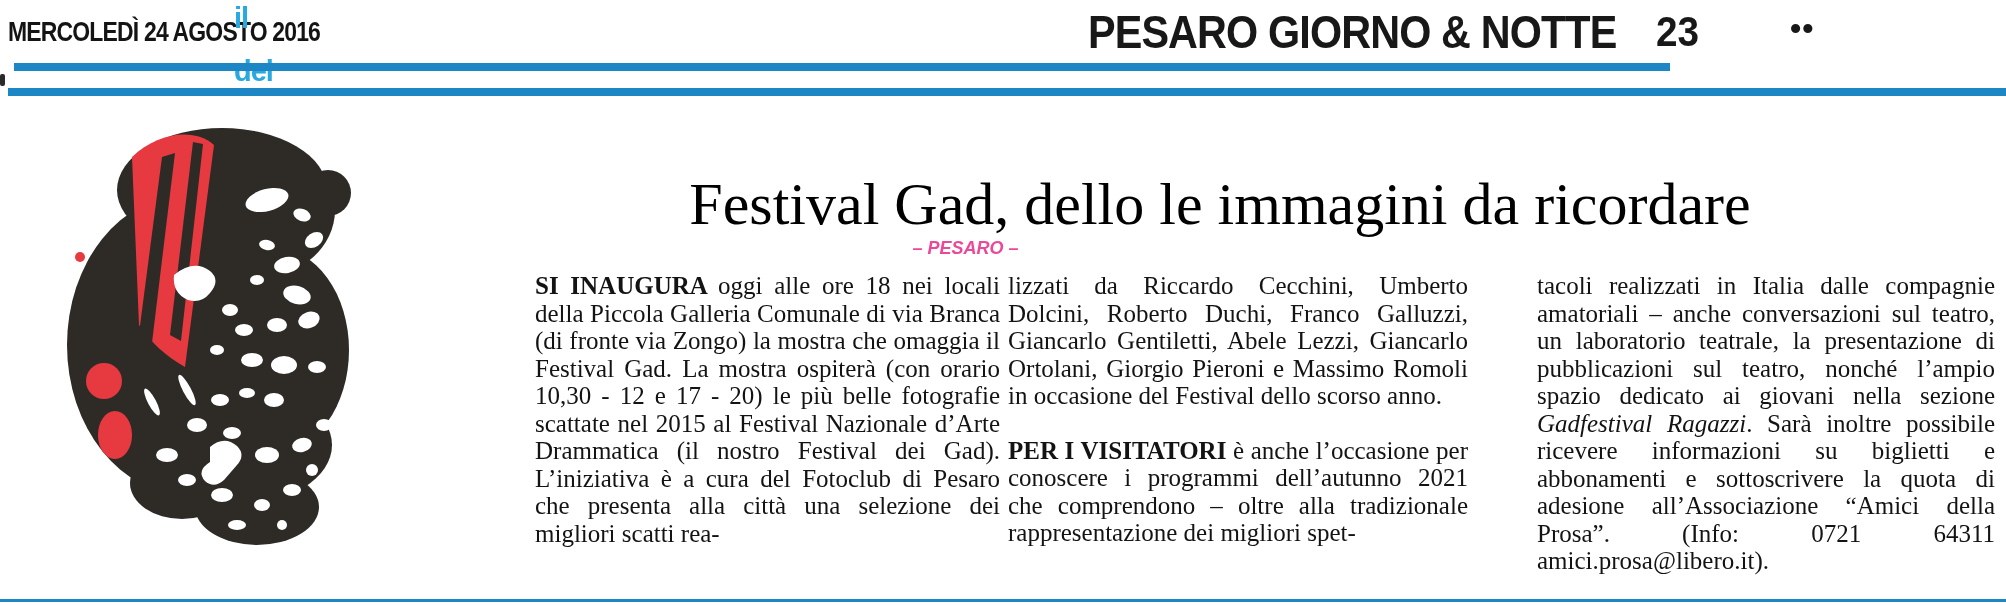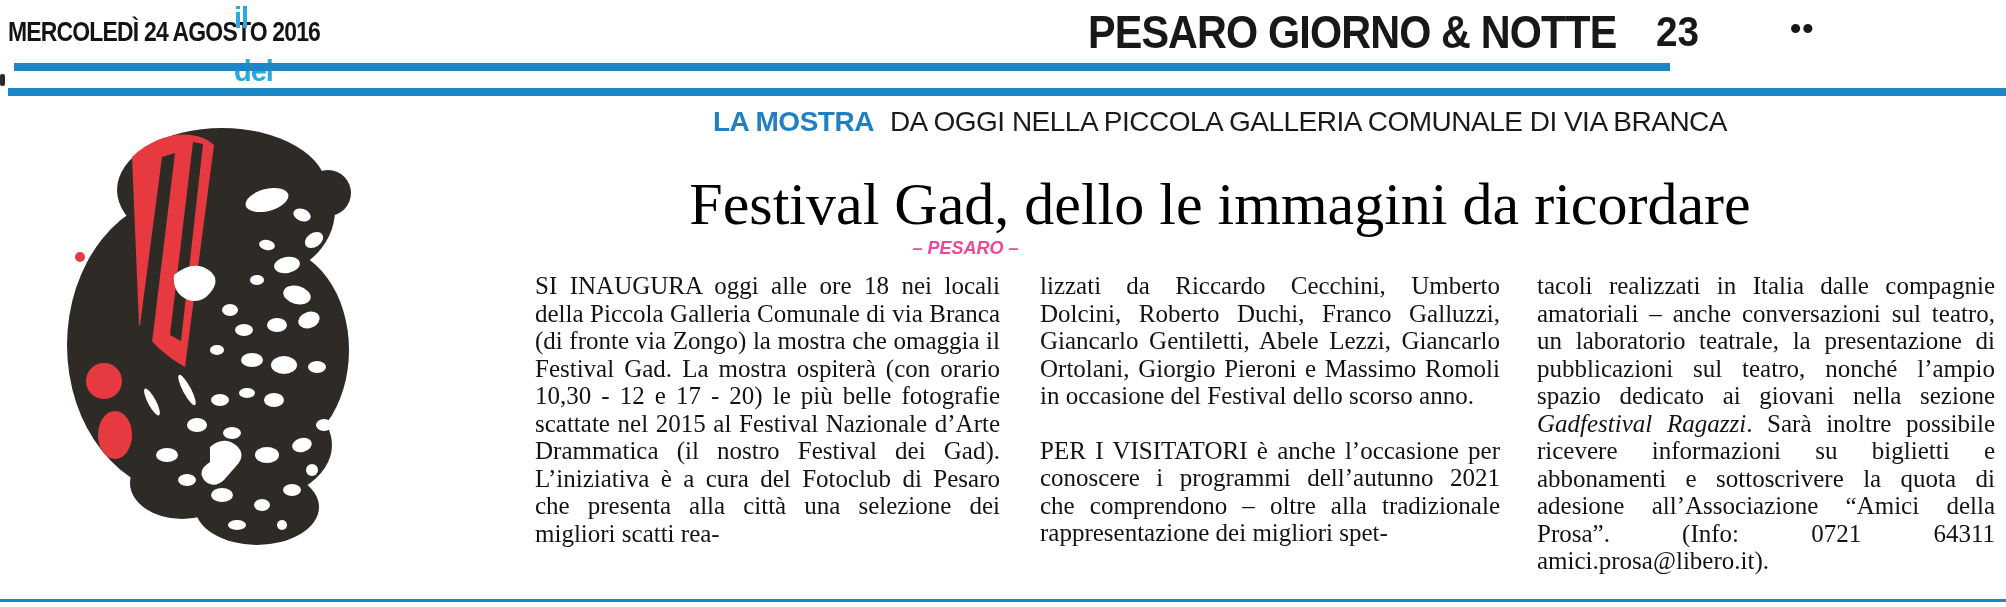--- a/index.html
+++ b/index.html
@@ -71,23 +71,23 @@
     font-size:18px; color:#ec4899; white-space:nowrap;
   }
   
   .col{
     position:absolute; top:272px; text-align:justify;
     font-size:25px; line-height:27.5px; color:var(--text-black);
   }
   .col p{margin:0; padding:0;}
   .col p + p{margin-top:27px;}
   #col1{left:535px;  width:465px;}
-  #col2{left:1040px; width:460px;}
+  #col2{left:1008px; width:460px;}
   #col3{left:1537px; width:458px;}
-  .seg-bold{font-weight:400;margin-top:20px;}
+  .seg-bold{font-weight:700;margin-top:20px;}
   .seg-italic{font-style:italic;}
   
   .artwork{position:absolute; left:62px; top:115px; width:305px; height:450px;}
   .bottom-rule{position:absolute; left:0; top:599px; width:2006px; height:3px; background:var(--rule-blue);}
 </style>
 </head>
 <body>
 
 <div class="page">
 
@@ -99,23 +99,20 @@
   </div>
 
   <div class="section-title">PESARO GIORNO &amp; NOTTE</div>
   <div class="page-number">23</div>
   <div class="corner-dots">••</div>
 
   <div class="rule1"></div>
   <div class="rule2"></div>
   <div class="artifact"></div>
 
-  <div class="kicker">
-    <span class="kicker-label">LA MOSTRA</span><span class="kicker-text">DA OGGI NELLA PICCOLA GALLERIA COMUNALE DI VIA BRANCA</span>
-  </div>
 
   <h1 class="headline">Festival Gad, dello le immagini da ricordare</h1>
 
   <div class="dateline">– PESARO –</div>
 
   <svg class="artwork" viewBox="0 0 305 450" aria-hidden="true">
     <g fill="#2e2b27">
       <ellipse cx="125" cy="230" rx="120" ry="150"></ellipse>
       <ellipse cx="160" cy="75" rx="105" ry="62"></ellipse>
       <ellipse cx="195" cy="95" rx="78" ry="68"></ellipse>

